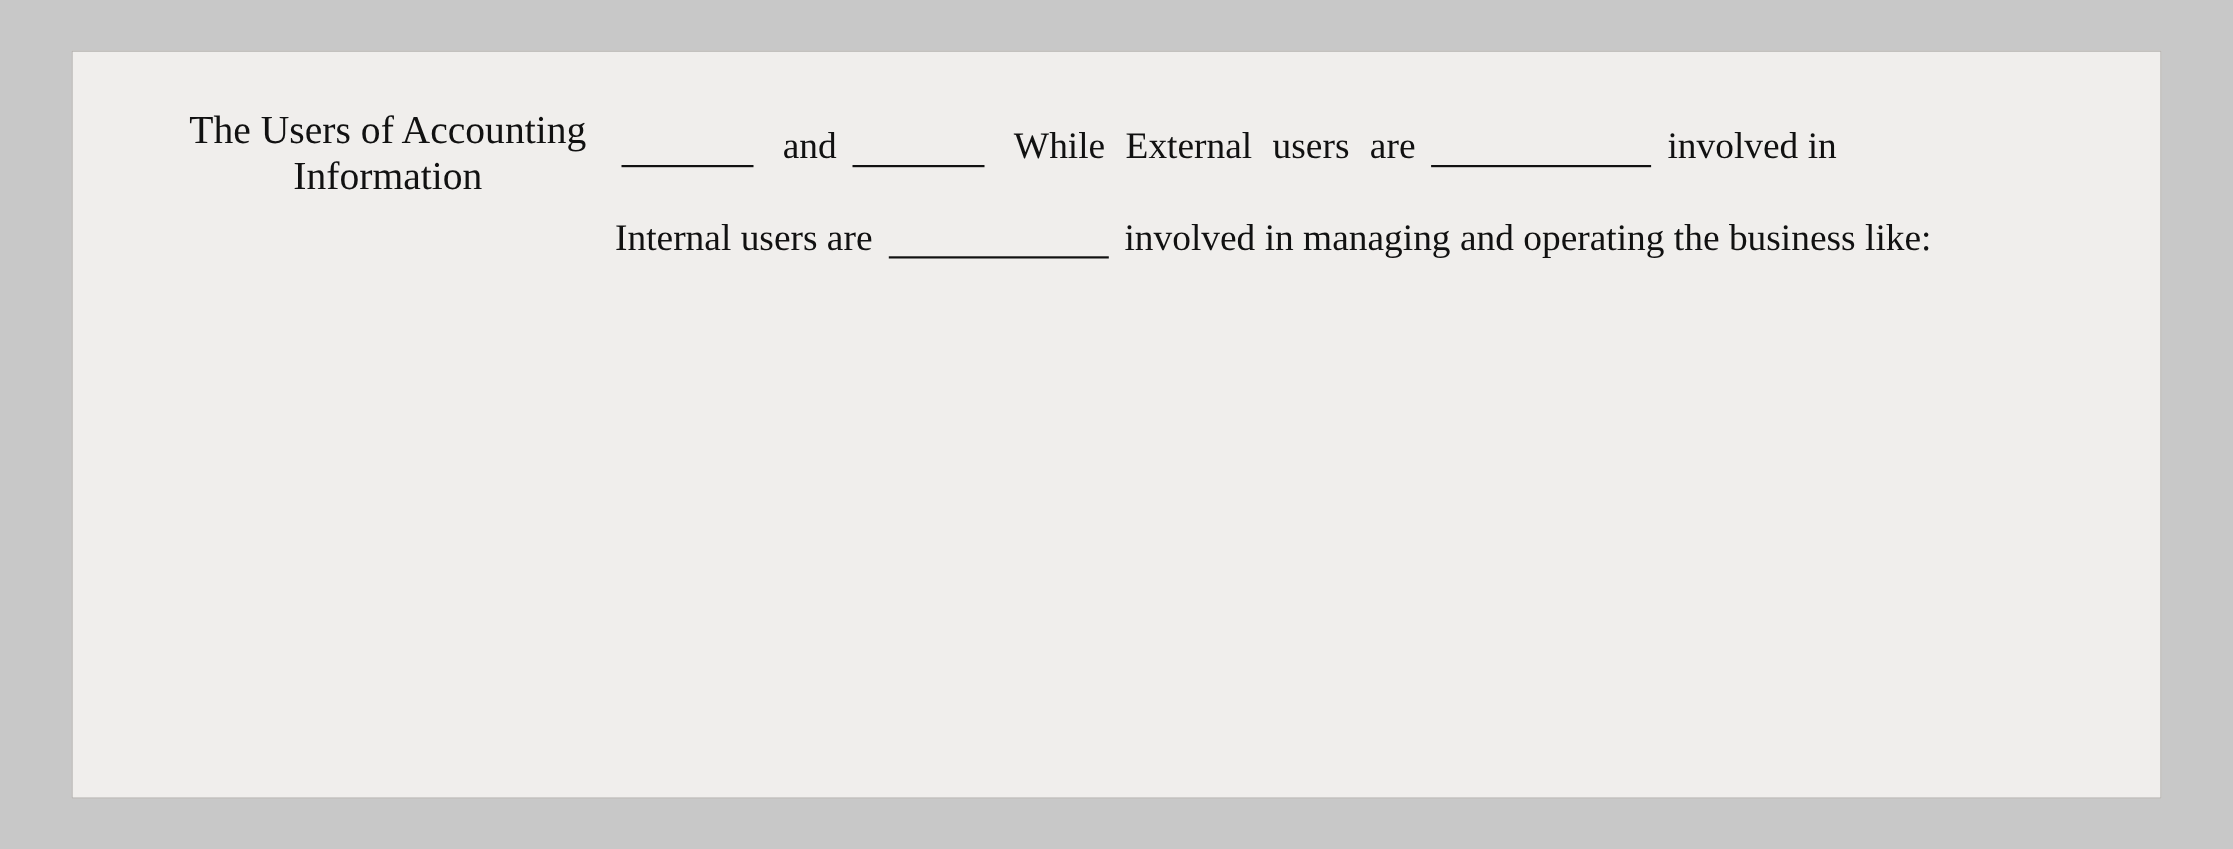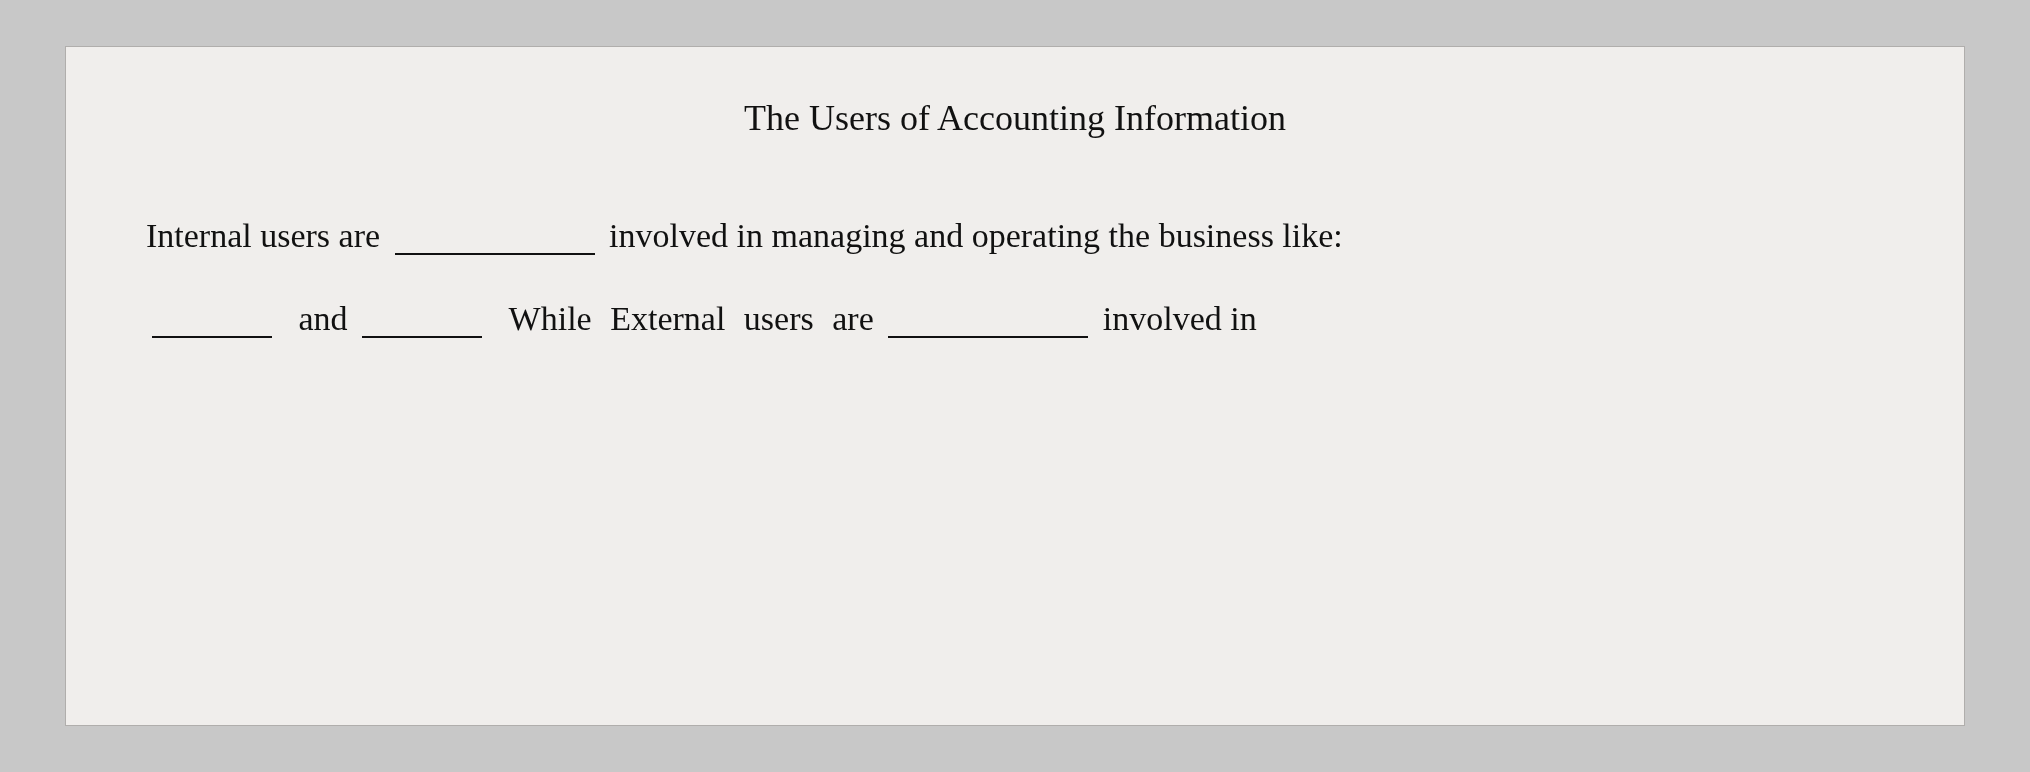--- a/index.html
+++ b/index.html
@@ -18,22 +18,22 @@
       font-family: Georgia, 'Times New Roman', serif;
     }
 
     .card {
       background-color: #f0eeec;
       border: 1px solid #b0aeac;
       width: 1900px;
       min-height: 680px;
       padding: 50px 80px 60px 80px;
       display: flex;
-      flex-direction: column;
-      align-items: center;
+      flex-direction: row;
+      align-items: flex-start;
     }
 
     .title {
       font-size: 36px;
       font-weight: normal;
       text-align: center;
       margin-bottom: 60px;
       color: #111;
     }
 
@@ -70,32 +70,32 @@
   </style>
 </head>
 <body>
 
 <div class="card">
   <div class="title">The Users of Accounting Information</div>
 
   <div class="content">
 
     <div class="paragraph">
-      <span>Internal users are</span>
-      <span class="blank blank-long"></span>
-      <span>involved in managing and operating the business like:</span>
-    </div>
-
-    <div class="paragraph">
       <span class="blank blank-short"></span>
       <span style="margin-left:12px;">and</span>
       <span class="blank blank-short"></span>
       <span style="margin-left:12px;">While</span>
       <span style="margin-left:10px;">External</span>
       <span style="margin-left:10px;">users</span>
       <span style="margin-left:10px;">are</span>
       <span class="blank blank-long"></span>
       <span>involved  in</span>
     </div>
 
+    <div class="paragraph">
+      <span>Internal users are</span>
+      <span class="blank blank-long"></span>
+      <span>involved in managing and operating the business like:</span>
+    </div>
+
 
   </div>
 </div>
 
 </body></html>

